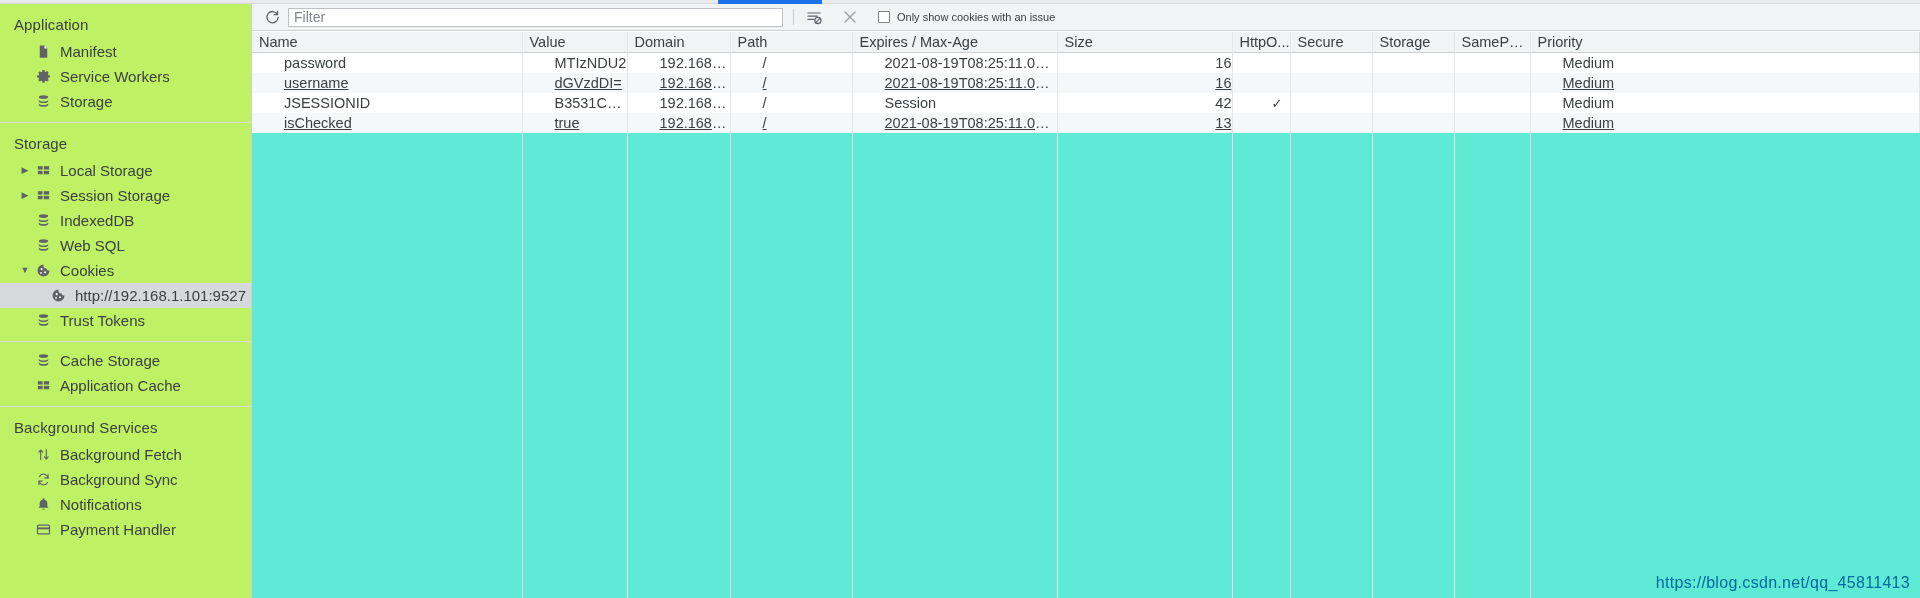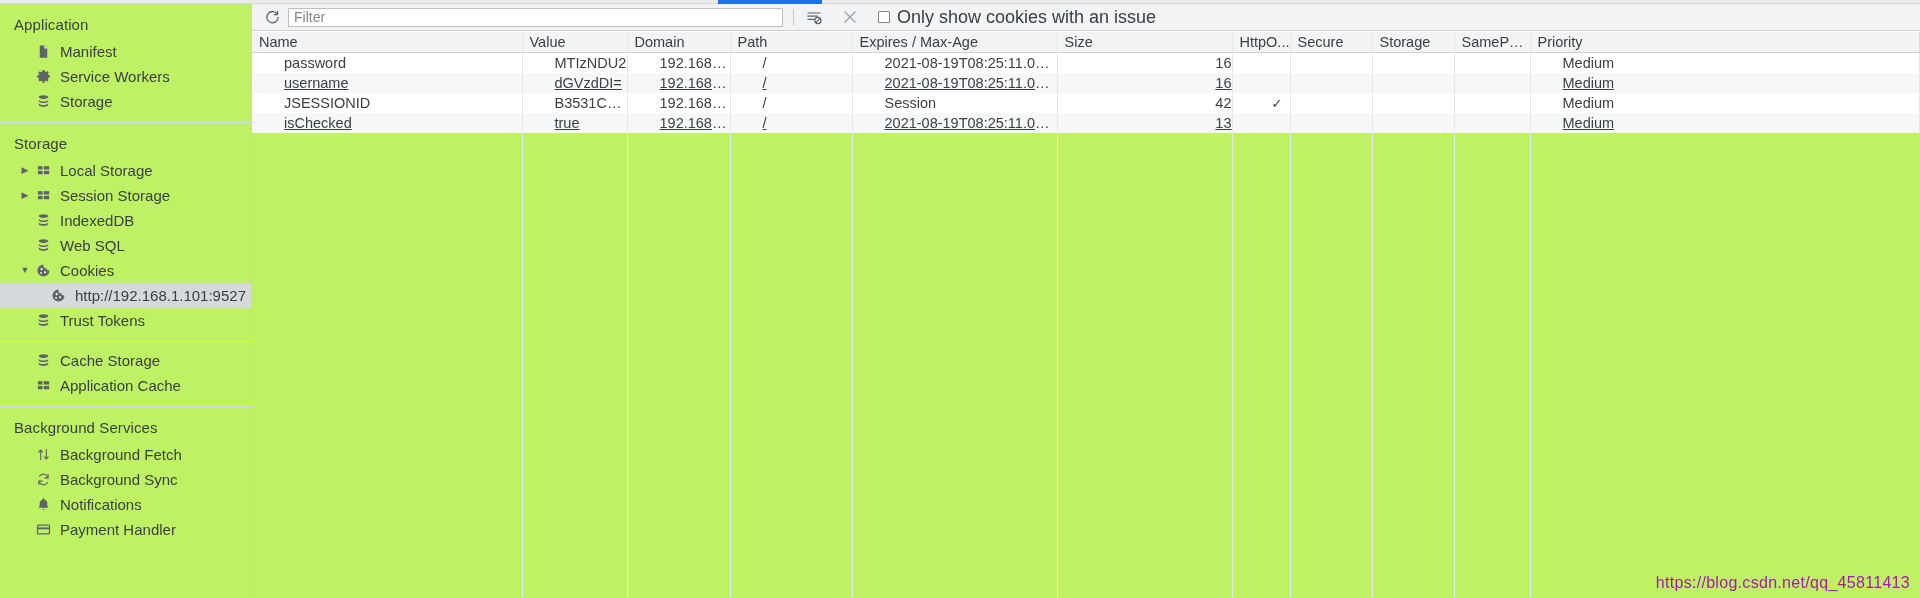--- a/index.html
+++ b/index.html
@@ -156,42 +156,42 @@
   }
   #filter-input::placeholder { color: #80868b; }
   .tb-sep {
     width: 1px;
     height: 16px;
     background: #c7cacc;
     margin: 0 8px 0 10px;
   }
   .tb-check-wrap {
     display: inline-flex;
-    align-items: center;
+    align-items: flex-end;
     margin-left: 16px;
-    font-size: 18px;
+    font-size: 11px;
     color: #3c4043;
     white-space: nowrap;
   }
   .tb-check {
     width: 12px; height: 12px;
     border: 1px solid #80868b;
     background: #fff;
     border-radius: 1px;
     margin-right: 7px;
     box-sizing: border-box;
     display: inline-block;
   }
 
   
   #table-wrap {
     position: absolute;
     top: 28px; left: 0; right: 0; bottom: 0;
     overflow: hidden;
-    background: #bef264;
+    background: #5eead4;
   }
   table.cookies {
     width: 100%;
     border-collapse: collapse;
     table-layout: fixed;
     font-size: 14.5px;
   }
   table.cookies th {
     background: #f1f3f4;
     border-bottom: 1px solid #cdd0d2;
@@ -236,21 +236,21 @@
     width: 1px;
     background: #e4e6e8;
   }
 
   
   #watermark {
     position: absolute;
     right: 10px;
     bottom: 6px;
     font-size: 16px;
-    color: #a21caf;
+    color: #0369a1;
     letter-spacing: 0.3px;
     white-space: nowrap;
     pointer-events: none;
   }
 </style>
 </head>
 <body>
 
 <div id="topstrip">
   <div class="seg-left"></div>

